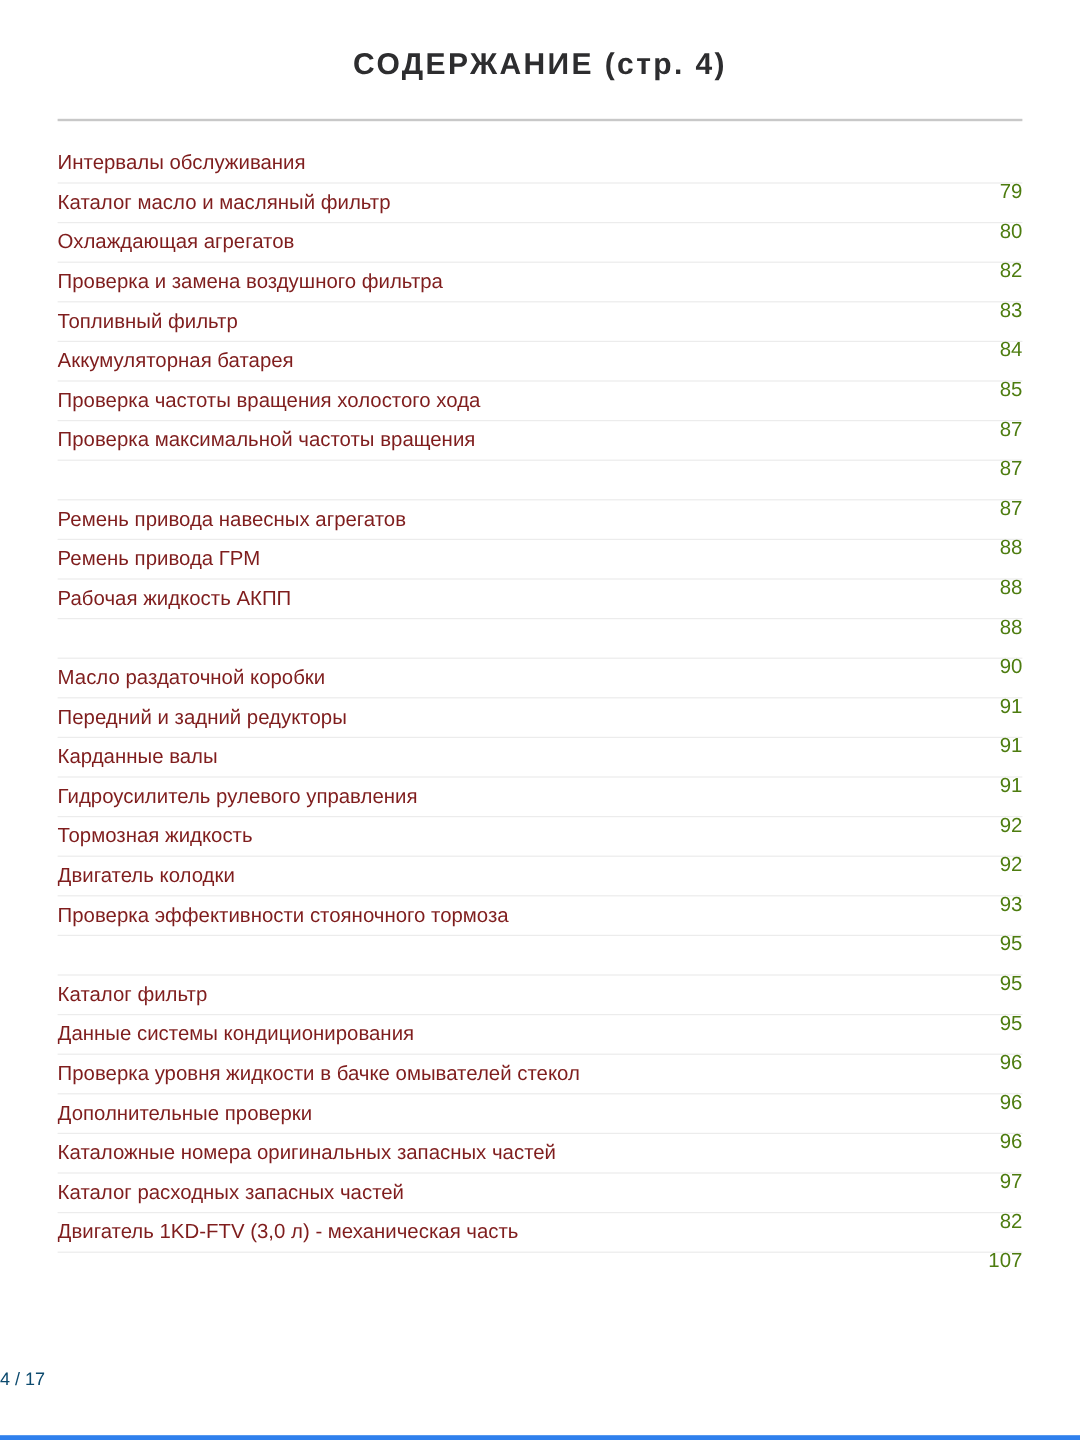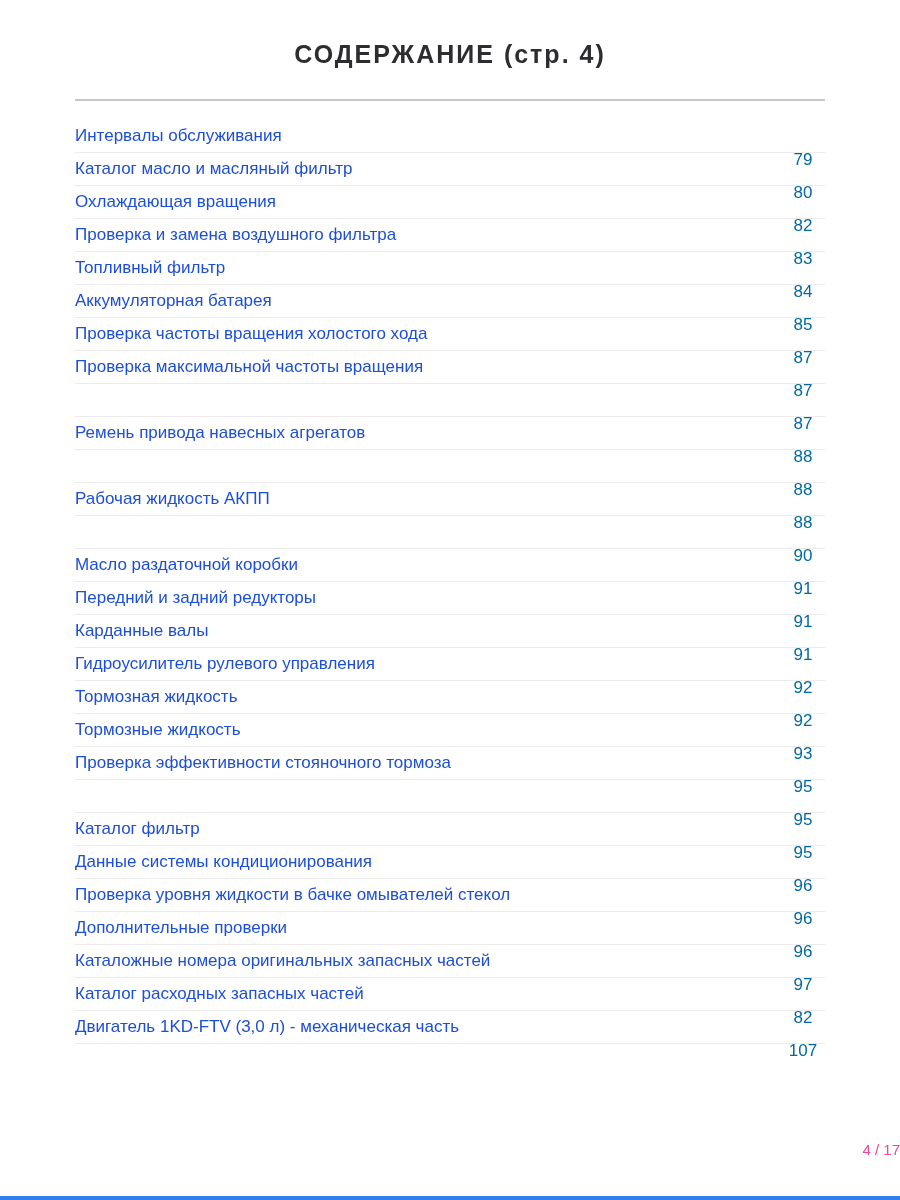--- a/index.html
+++ b/index.html
@@ -9,21 +9,21 @@
     background: #ffffff;
     font-family: "Liberation Sans", "DejaVu Sans", sans-serif;
   }
   body {
     width: 900px;
     height: 1200px;
     position: relative;
     overflow: hidden;
   }
   .page {
-    padding: 0 75px;
+    padding: 0 48px;
   }
   .page-title {
     margin: 0;
     padding-top: 39px;
     line-height: 30px;
     text-align: center;
     font-size: 25px;
     font-weight: bold;
     letter-spacing: 2px;
     color: #2d2d2f;
@@ -38,41 +38,41 @@
   }
   .toc-row {
     display: flex;
     align-items: center;
     height: 33px;
     border-bottom: 1px solid #ececec;
     font-size: 17px;
     cursor: pointer;
   }
   .toc-label {
-    color: #1d4ed8;
+    color: #7f1d1d;
     flex: 1 1 auto;
     white-space: nowrap;
     overflow: hidden;
   }
   .toc-page {
     flex: 0 0 44px;
     width: 44px;
     margin-left: auto;
-    text-align: center;
-    color: #0369a1;
+    text-align: right;
+    color: #4d7c0f;
     margin-top: 48px;
   }
   .footer {
     position: absolute;
     top: 1141px;
     left: 0;
     right: 0;
-    text-align: right;
+    text-align: left;
     font-size: 15px;
-    color: #ec4899;
+    color: #0c4a6e;
   }
   .bottom-bar {
     position: absolute;
     left: 0;
     right: 0;
     bottom: 0;
     height: 4px;
     background: #2f80ed;
   }
 </style>
@@ -87,21 +87,21 @@
     <span class="toc-label">Интервалы обслуживания</span>
     <span class="toc-page">79</span>
   </div>
 
   <div class="toc-row">
     <span class="toc-label">Каталог масло и масляный фильтр</span>
     <span class="toc-page">80</span>
   </div>
 
   <div class="toc-row">
-    <span class="toc-label">Охлаждающая вращения</span>
+    <span class="toc-label">Охлаждающая агрегатов</span>
     <span class="toc-page">82</span>
   </div>
 
   <div class="toc-row">
     <span class="toc-label">Проверка и замена воздушного фильтра</span>
     <span class="toc-page">83</span>
   </div>
 
   <div class="toc-row">
     <span class="toc-label">Топливный фильтр</span>
@@ -126,20 +126,21 @@
   <div class="toc-row">
     <span class="toc-page">87</span>
   </div>
 
   <div class="toc-row">
     <span class="toc-label">Ремень привода навесных агрегатов</span>
     <span class="toc-page">88</span>
   </div>
 
   <div class="toc-row">
+    <span class="toc-label">Ремень привода ГРМ</span>
     <span class="toc-page">88</span>
   </div>
 
   <div class="toc-row">
     <span class="toc-label">Рабочая жидкость АКПП</span>
     <span class="toc-page">88</span>
   </div>
 
   <div class="toc-row">
     <span class="toc-page">90</span>
@@ -164,21 +165,21 @@
     <span class="toc-label">Гидроусилитель рулевого управления</span>
     <span class="toc-page">92</span>
   </div>
 
   <div class="toc-row">
     <span class="toc-label">Тормозная жидкость</span>
     <span class="toc-page">92</span>
   </div>
 
   <div class="toc-row">
-    <span class="toc-label">Тормозные жидкость</span>
+    <span class="toc-label">Двигатель колодки</span>
     <span class="toc-page">93</span>
   </div>
 
   <div class="toc-row">
     <span class="toc-label">Проверка эффективности стояночного тормоза</span>
     <span class="toc-page">95</span>
   </div>
 
   <div class="toc-row">
     <span class="toc-page">95</span>

